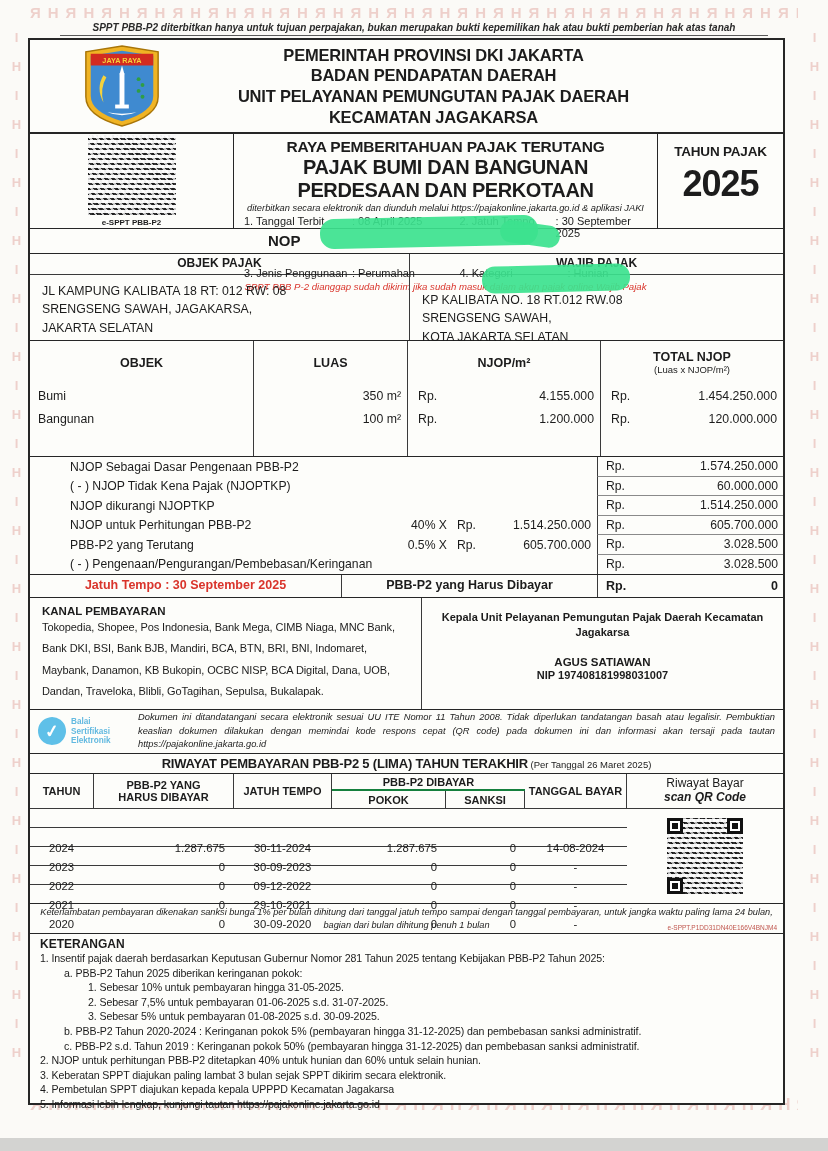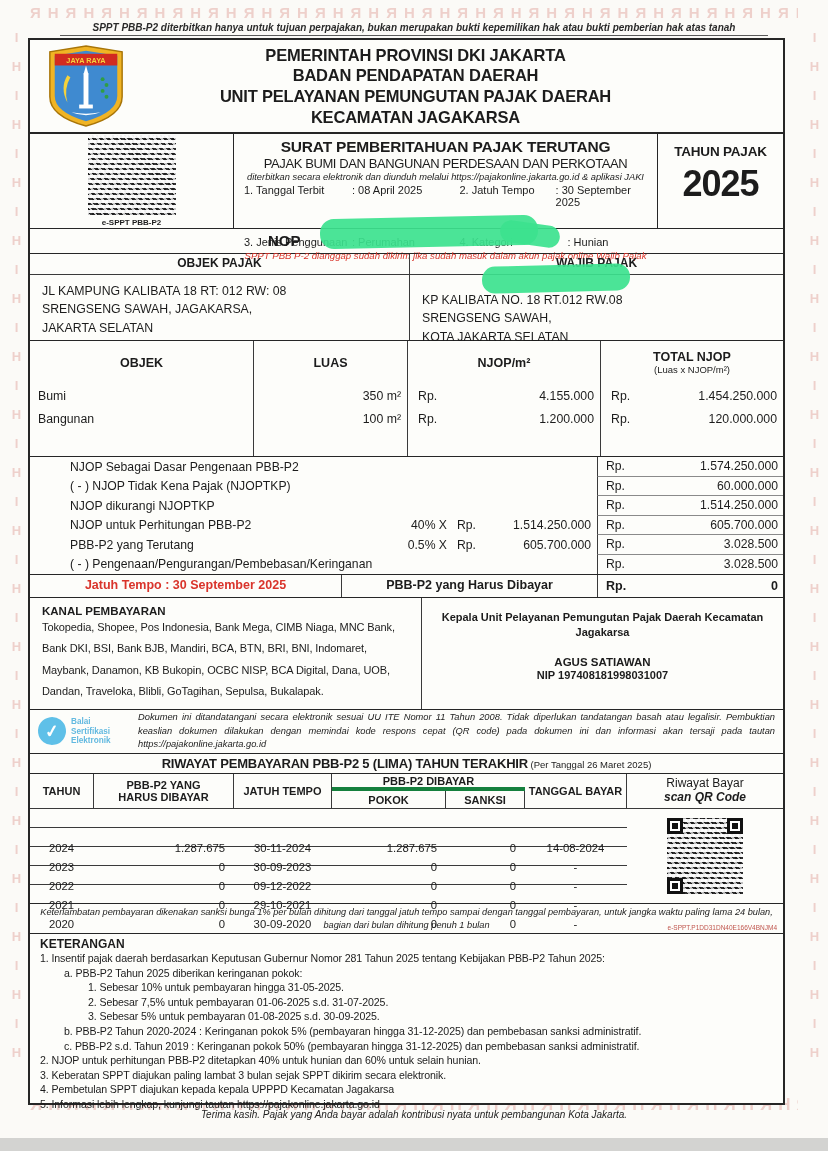--- a/index.html
+++ b/index.html
@@ -13,38 +13,38 @@
   .pat-top { top:4px; left:30px; width:768px; height:20px; font-size:15px; letter-spacing:7px; }
   .pat-bottom { bottom:22px; left:30px; width:768px; height:22px; font-size:17px; letter-spacing:6px; }
   .pat-left { top:30px; left:4px; width:20px; height:1080px; writing-mode:vertical-rl; text-orientation:upright; font-size:13px; letter-spacing:14px; }
   .pat-right { top:30px; right:6px; width:20px; height:1080px; writing-mode:vertical-rl; text-orientation:upright; font-size:13px; letter-spacing:14px; }
 
   .top-disclaimer { position:absolute; top:22px; left:60px; width:708px; text-align:center; font-size:10px; font-style:italic; font-weight:bold; color:#2a2a2a; border-bottom:1px solid #5a5a5a; padding-bottom:2px; }
 
   #frame { position:absolute; left:28px; top:38px; width:757px; height:1067px; border:2.5px solid #262626; background:#fdfdfa; }
 
   
-  .sec-header { height:92px; display:flex; align-items:center; padding:4px 12px; }
+  .sec-header { height:92px; display:flex; align-items:center; padding:4px 12px;margin-left:36px; }
   .gov-logo { width:88px; height:84px; flex:0 0 88px; }
   .head-lines { flex:1; text-align:center; padding-right:70px; }
   .head-lines div { font-weight:bold; font-size:16.5px; letter-spacing:-0.2px; line-height:1.25; }
 
   
   .sec-title { height:96px; display:flex; border-top:2px solid #262626; }
   .qr-cell { flex:0 0 204px; border-right:1.5px solid #262626; display:flex; flex-direction:column; align-items:center; justify-content:center; }
   .qr-noise { width:88px; height:80px;
     background:
       repeating-linear-gradient(45deg, rgba(255,255,255,0.75) 0 2px, transparent 2px 5px),
       repeating-linear-gradient(0deg, rgba(30,30,30,0.9) 0 2px, rgba(250,250,250,0.95) 2px 5px),
       repeating-linear-gradient(90deg, #2a2a2a 0 2px, #f5f5f5 2px 4px);
   }
   .qr-label { font-size:8px; font-weight:bold; margin-top:3px; }
   .title-mid { flex:1; padding:4px 8px 2px; text-align:center; }
   .title-mid .t1 { font-weight:bold; font-size:15.5px; letter-spacing:-0.2px; }
-  .title-mid .t2 { font-weight:normal; font-size:13px; letter-spacing:-0.4px; }
+  .title-mid .t2 { font-weight:bold; font-size:20px; letter-spacing:-0.4px; }
   .title-mid .sub { font-size:9.3px; font-style:italic; margin-top:1px; }
   .meta-grid { display:grid; grid-template-columns:1fr 1fr; text-align:left; font-size:11px; margin-top:2px; padding:0 2px; row-gap:1px;gap:28px; }
   .meta-item { display:flex; }
   .meta-item .ml { width:108px; }
   .red-note { color:#d9342b; font-size:9.6px; font-style:italic; margin-top:2px; }
   .year-cell { flex:0 0 126px; border-left:1.5px solid #262626; text-align:center; padding-top:10px; }
   .year-cell .yl { font-weight:bold; font-size:13.5px; letter-spacing:-0.2px; }
   .year-cell .yv { font-weight:bold; font-size:36px; letter-spacing:-1px; margin-top:4px; }
 
   
@@ -115,21 +115,21 @@
 
   
   .sec-riwtitle { height:20px; border-top:1.5px solid #262626; text-align:center; padding-top:0; }
   .sec-riwtitle .rt { font-weight:bold; font-size:13px; letter-spacing:-0.2px; }
   .sec-riwtitle .rts { font-size:9.5px; font-weight:normal; }
   .sec-riwtable { height:130px; border-top:1.5px solid #262626; display:flex; }
   .riw-left { flex:1; }
   .riw-head { display:flex; height:35px; border-bottom:1px solid #3a3a3a; font-weight:bold; font-size:11px; text-align:center; }
   .riw-head .rc { border-right:1px solid #3a3a3a; display:flex; flex-direction:column; justify-content:center; }
   .riw-sub { display:flex; flex-direction:column; }
-  .riw-sub .tophead { height:17px; border-bottom:4px solid #15803d; display:flex; align-items:center; justify-content:center; }
+  .riw-sub .tophead { height:17px; border-bottom:2px solid #15803d; display:flex; align-items:center; justify-content:center; }
   .riw-sub .subcols { flex:1; display:flex; }
   .riw-sub .subcols div { display:flex; align-items:center; justify-content:center; border-right:1px solid #3a3a3a; }
   .rw1{flex:0 0 64px;} .rw2{flex:0 0 140px;} .rw3{flex:0 0 98px;} .rw45{flex:0 0 193px;} .rw4{flex:0 0 114px;} .rw5{flex:1;} .rw6{flex:0 0 102px;}
   .riw-row { display:flex; height:19px; border-bottom:1px solid #3a3a3a; font-size:11.3px; }
   .riw-row:last-child { border-bottom:none; }
   .riw-row > div { border-right:1px solid #3a3a3a; display:flex; align-items:center; justify-content:center;margin-top:39px; }
   .riw-row .num { justify-content:flex-end; padding-right:8px; }
   .riw-qr { flex:0 0 156px; display:flex; flex-direction:column; }
   .riw-qr-head { height:35px; border-bottom:1px solid #3a3a3a; text-align:center; font-size:12px; padding-top:2px; }
   .riw-qr-head .b { font-weight:bold; font-style:italic; }
@@ -192,21 +192,21 @@
             <div>KECAMATAN JAGAKARSA</div>
           </div>
       </div>
 
       <div class="sec-title">
         <div class="qr-cell">
           <div class="qr-noise"></div>
           <div class="qr-label">e-SPPT PBB-P2</div>
         </div>
         <div class="title-mid">
-          <div class="t1">SURAT PEMBERITAHUAN PAJAK TERUTANG</div>
+          <div class="t1">RAYA PEMBERITAHUAN PAJAK TERUTANG</div>
           <div class="t2">PAJAK BUMI DAN BANGUNAN PERDESAAN DAN PERKOTAAN</div>
           <div class="sub">diterbitkan secara elektronik dan diunduh melalui https://pajakonline.jakarta.go.id &amp; aplikasi JAKI</div>
           <div class="meta-grid">
 
               <div class="meta-item">
                 <span class="ml"><span>1.</span> <span>Tanggal Terbit</span></span>
                 <span class="mv">: 08 April 2025</span>
               </div>
 
               <div class="meta-item">
@@ -526,16 +526,15 @@
             <div class="ket-line" style="padding-left: 24px;">c.  PBB-P2 s.d. Tahun 2019 : Keringanan pokok 50% (pembayaran hingga 31-12-2025) dan pembebasan sanksi administratif.</div>
             <div class="ket-line" style="padding-left: 0px;">2.  NJOP untuk perhitungan PBB-P2 ditetapkan 40% untuk hunian dan 60% untuk selain hunian.</div>
             <div class="ket-line" style="padding-left: 0px;">3.  Keberatan SPPT diajukan paling lambat 3 bulan sejak SPPT dikirim secara elektronik.</div>
             <div class="ket-line" style="padding-left: 0px;">4.  Pembetulan SPPT diajukan kepada kepala UPPPD Kecamatan Jagakarsa</div>
             <div class="ket-line" style="padding-left: 0px;">5.  Informasi lebih lengkap, kunjungi tautan https://pajakonline.jakarta.go.id</div>
           </div>
       </div>
 
     </div>
 
-    <div class="bottom-note">Terima kasih. Pajak yang Anda bayar adalah kontribusi nyata untuk pembangunan Kota Jakarta.</div>
   </div>
   <div class="photo-edge"></div>
 </div>
 
 </body></html>

